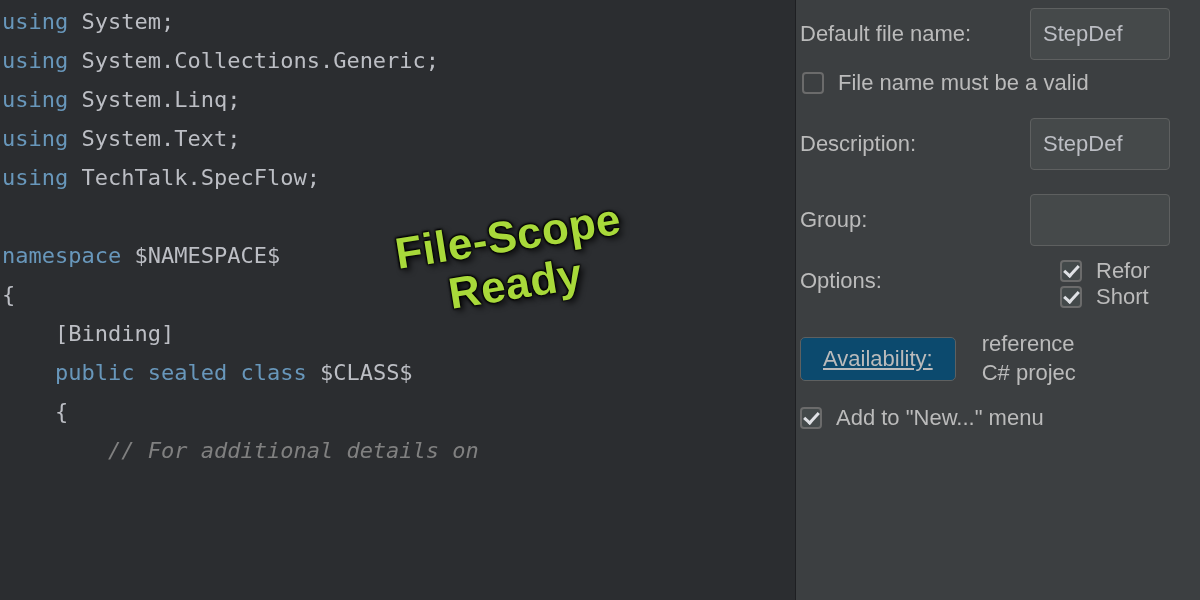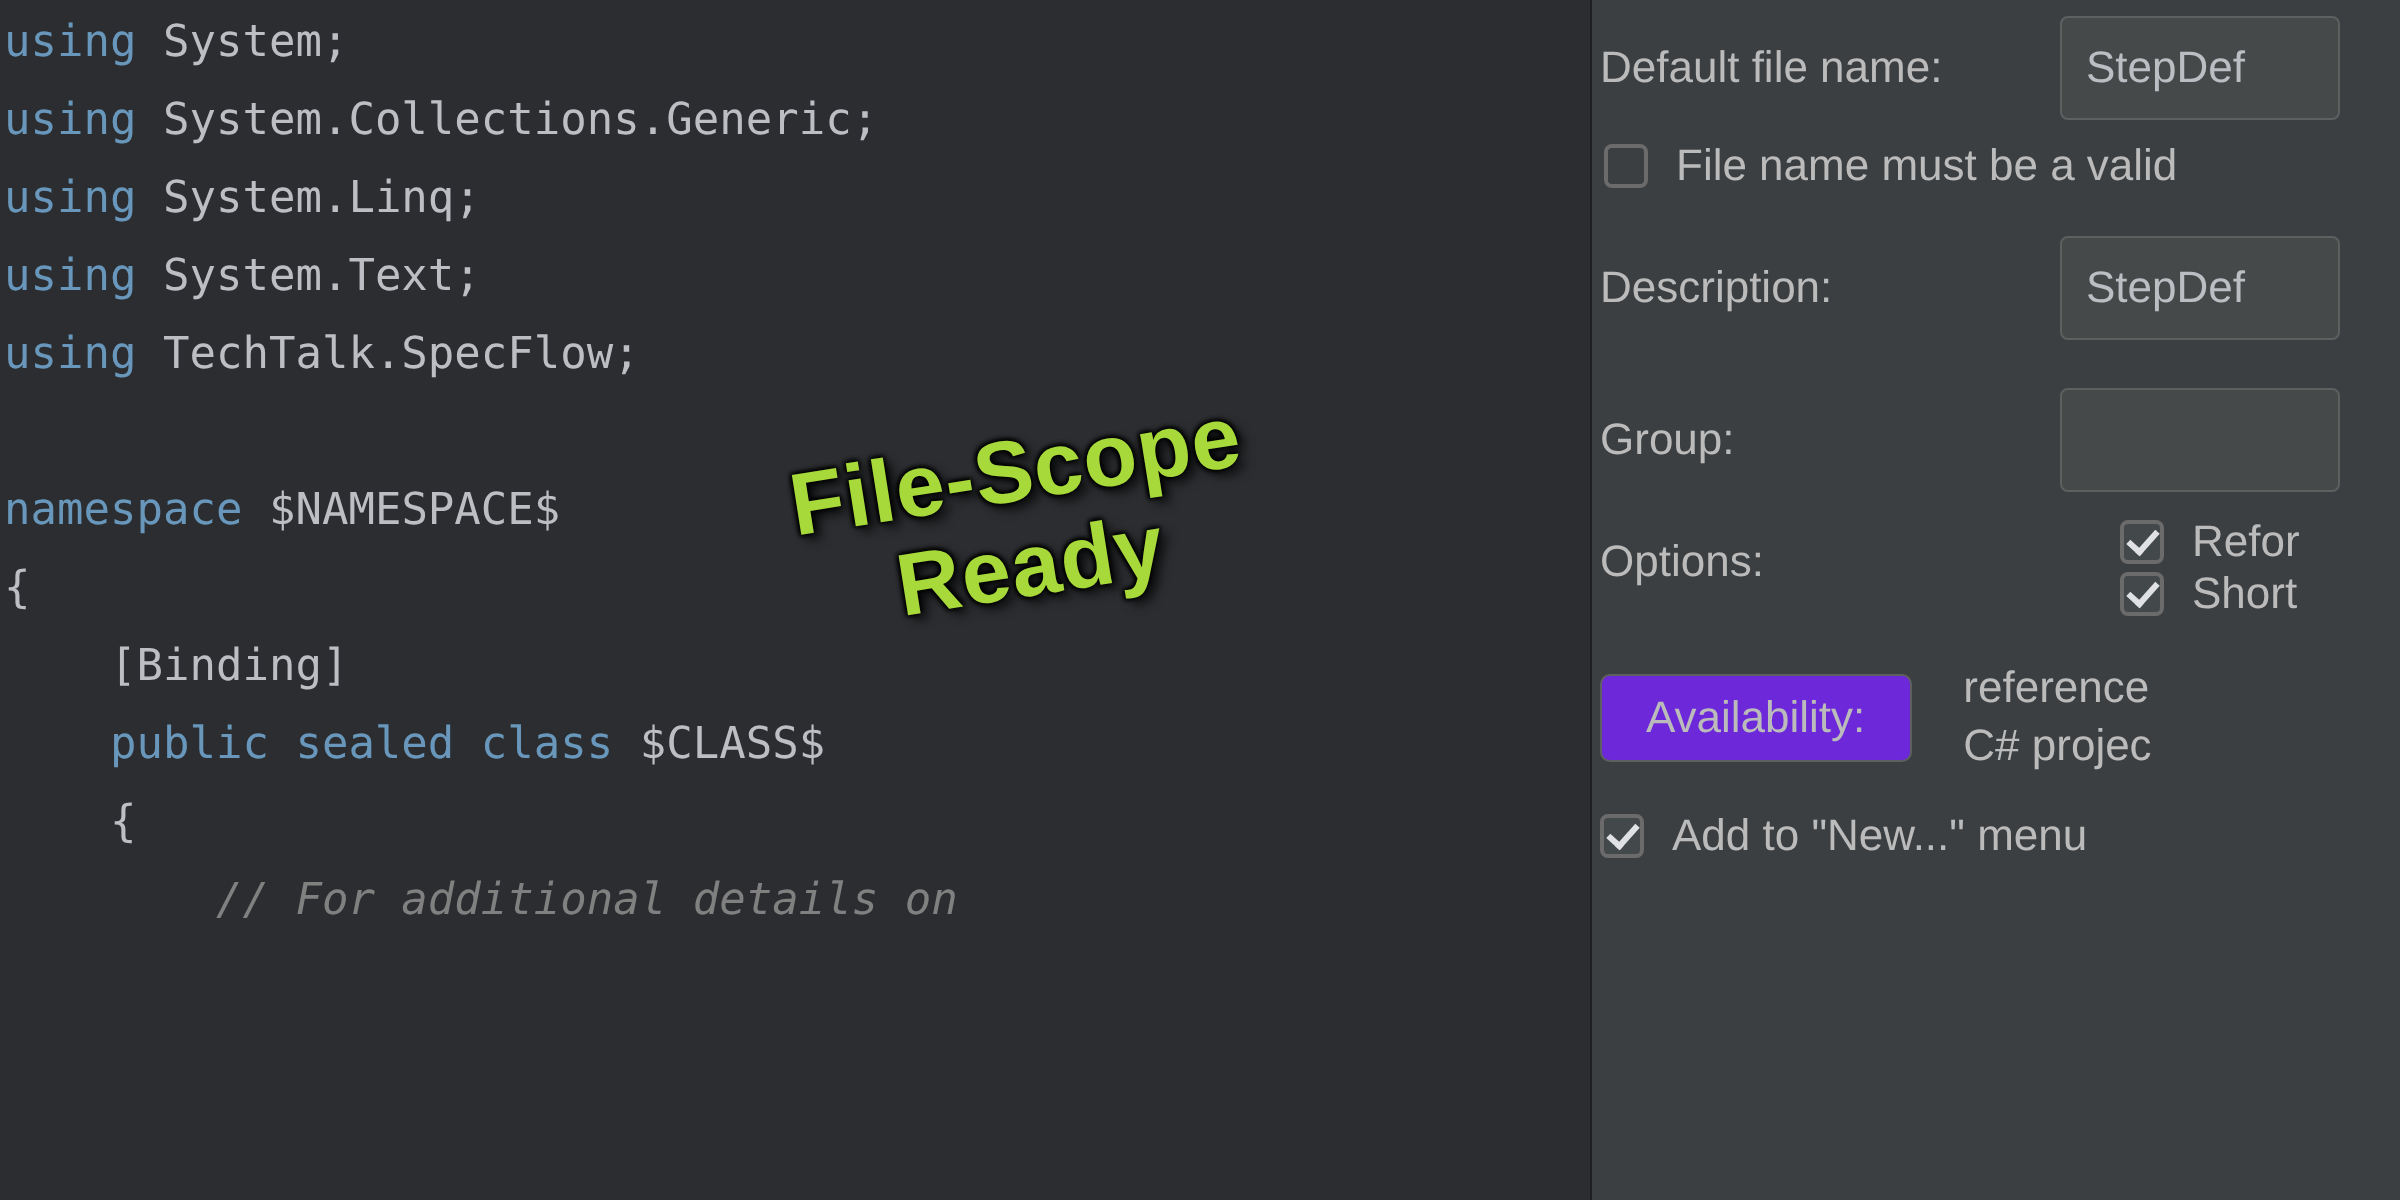--- a/index.html
+++ b/index.html
@@ -85,27 +85,28 @@
     width: 6px;
     height: 12px;
     border: solid #dfe1e5;
     border-width: 0 3px 3px 0;
     transform: rotate(42deg);
   }
   .cb-label {
     color: #bbbbbb;
   }
   .btn {
-    background: #6d28d9;
+    background: #0c4a6e;
     border: 1px solid #5e6060;
     border-radius: 5px;
     padding: 8px 22px;
     color: #bbbbbb;
     font-size: 22px;
     display: inline-block;
+    text-decoration: underline;
   }
   .options-block {
     display: flex;
     align-items: flex-start;
     gap: 40px;
     margin-top: 12px;
   }
   .options-label-cell {
     min-width: 220px;
     padding-top: 10px;

